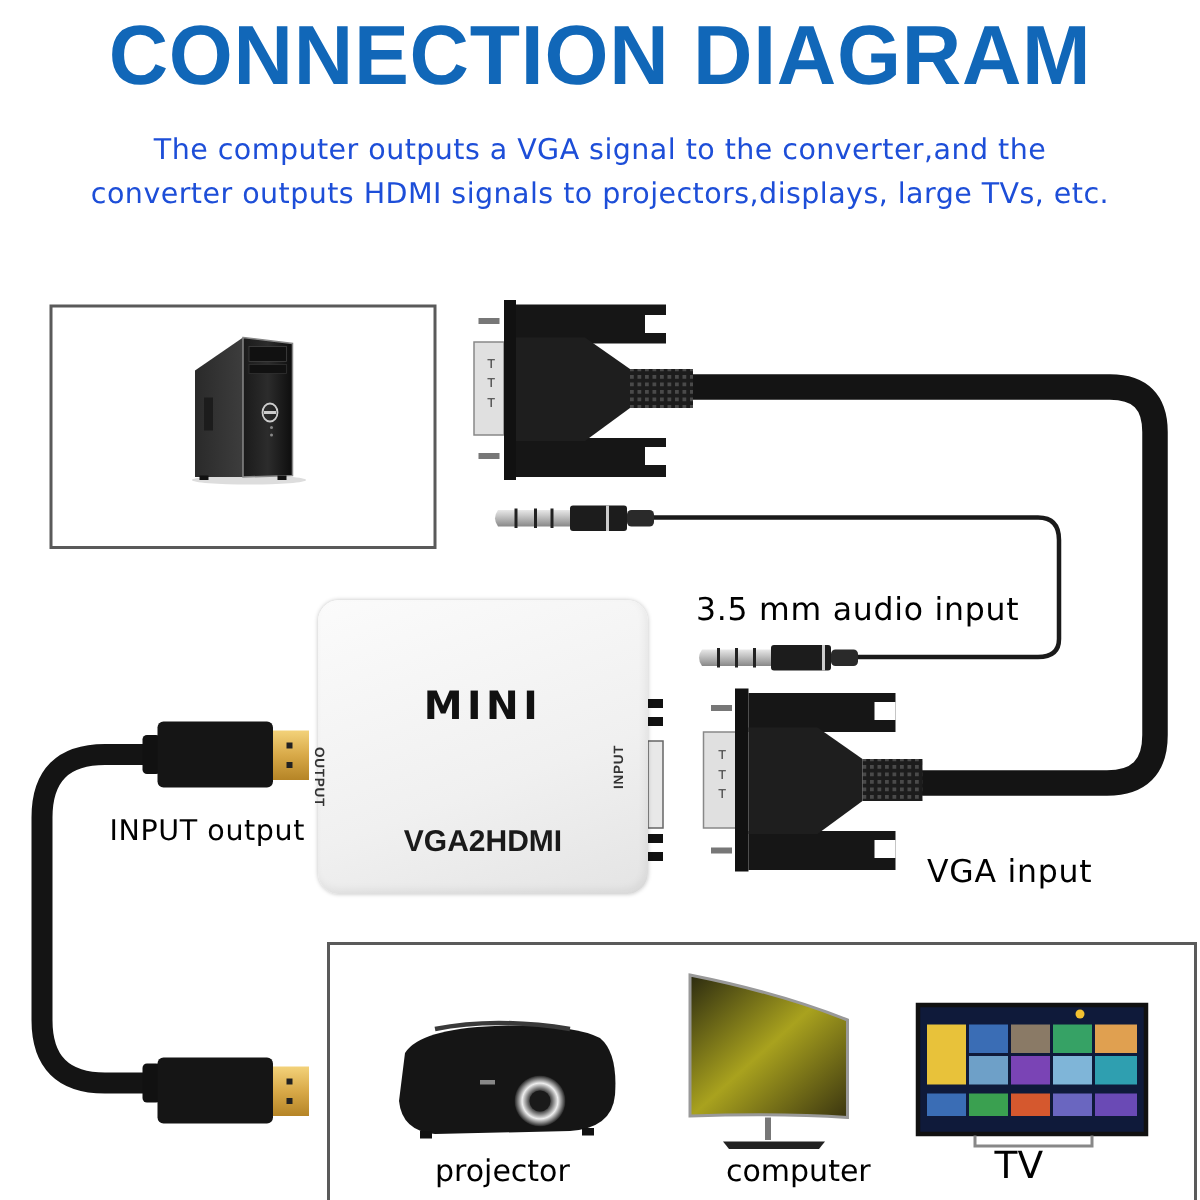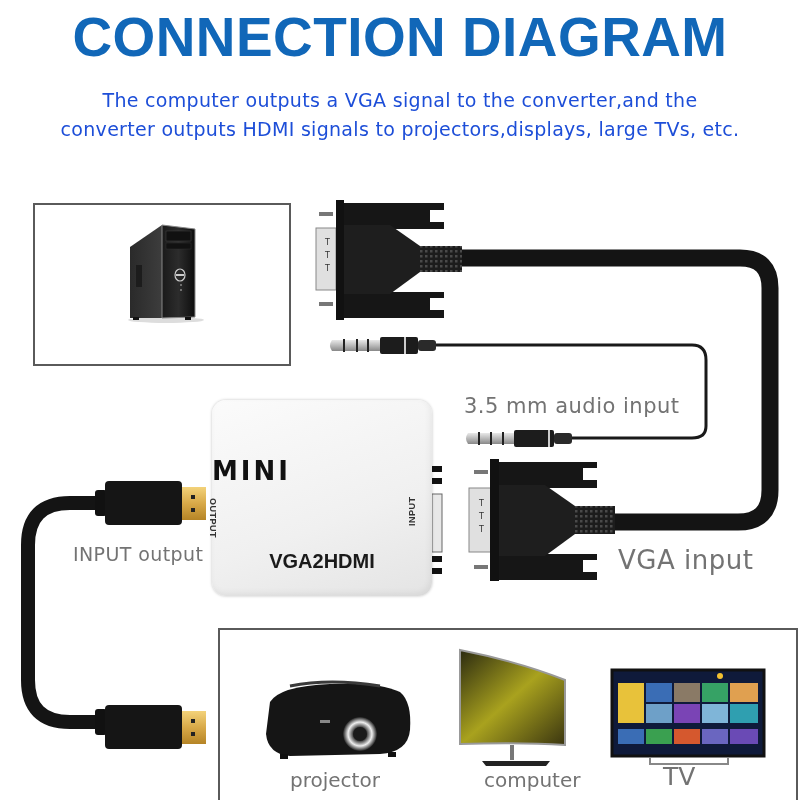--- a/index.html
+++ b/index.html
@@ -19,36 +19,36 @@
   .sub1 { top: 89px; }
   .sub2 { top: 118px; }
 
   .box {
     position: absolute; border: 2px solid #5a5a5a; background: #fff;
   }
   .pc-box { left: 33px; top: 203px; width: 258px; height: 163px; }
   .dev-box { left: 218px; top: 628px; width: 580px; height: 176px; border-bottom: none; }
 
   .label {
-    position: absolute; font-family: "DejaVu Sans", sans-serif; color: #737373; white-space: nowrap;
+    position: absolute; font-family: "DejaVu Sans", sans-serif; color: #000000; white-space: nowrap;
   }
   .lbl-audio { left: 464px; top: 394px; font-size: 21px; letter-spacing: 0.5px; }
-  .lbl-vga { left: 618px; top: 545px; font-size: 26px; letter-spacing: 0.5px; }
+  .lbl-vga { left: 618px; top: 569px; font-size: 21px; letter-spacing: 0.5px; }
   .lbl-hdmi { left: 73px; top: 543px; font-size: 19px; letter-spacing: 0.4px; }
   .lbl-proj { left: 290px; top: 768px; font-size: 20px; }
   .lbl-mon { left: 484px; top: 768px; font-size: 20px; }
   .lbl-tv { left: 663px; top: 762px; font-size: 25px; }
 
   .converter {
     position: absolute; left: 212px; top: 400px; width: 220px; height: 196px;
     background: linear-gradient(160deg, #fbfbfb 0%, #f0f0f0 60%, #e4e4e4 100%);
     border-radius: 14px; box-shadow: 0 0 3px rgba(0,0,0,0.25), inset -2px -3px 6px rgba(0,0,0,0.06);
   }
   .conv-mini {
-    position: absolute; left: 0; top: 56px; width: 100%; text-align: left;
+    position: absolute; left: 0; top: 56px; width: 100%; text-align: center;
     font-family: "DejaVu Sans", sans-serif; font-weight: bold; font-size: 26px; color: #111;
     letter-spacing: 3px;
   }
   .conv-model {
     position: absolute; left: 0; top: 150px; width: 100%; text-align: center;
     font-family: "Liberation Sans", sans-serif; font-weight: bold; font-size: 20px; color: #1a1a1a;
   }
   .conv-out {
     position: absolute; left: 6px; top: 98px; font-size: 9px; font-weight: bold; color: #333;
     transform: rotate(90deg); transform-origin: left top; letter-spacing: 0.5px;

